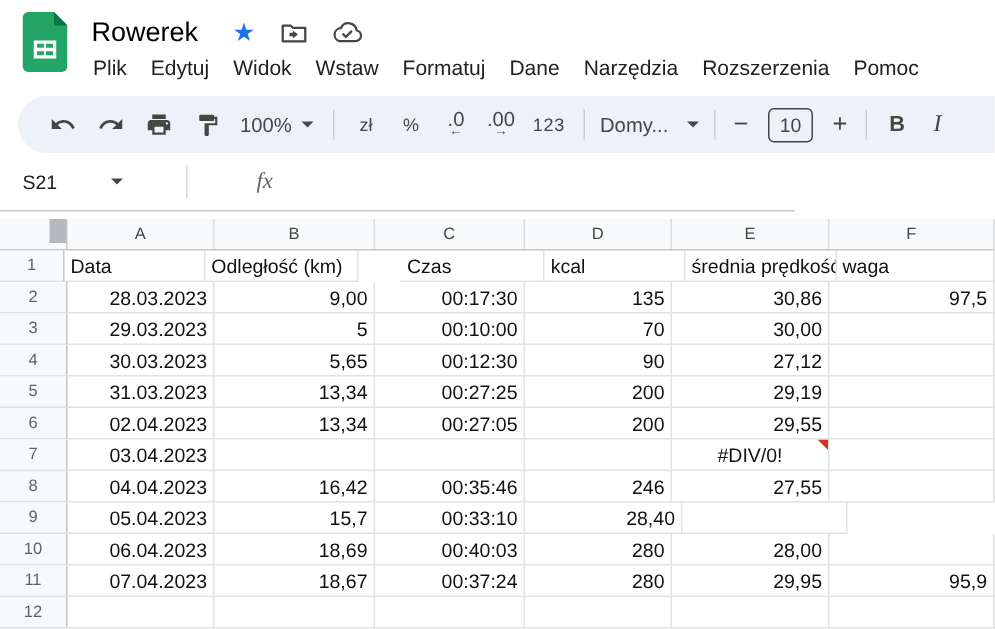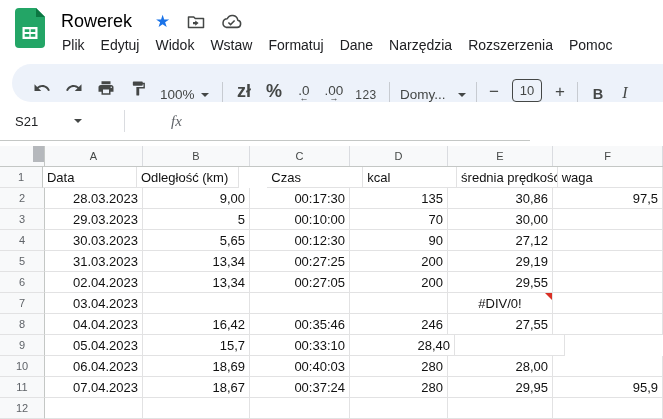--- a/index.html
+++ b/index.html
@@ -11,31 +11,31 @@
   .logo { position:absolute; left:15px; top:8px; width:30px; height:40px; }
   .title-row { position:absolute; left:61px; top:9px; height:24px; display:flex; align-items:center; }
   .doc-title { font-size:18px; color:#000; margin-right:14px; }
   .star { color:#1a73e8; font-size:17px; margin:0 9px; cursor:pointer; }
   .hicon { margin:0 8px; display:flex; align-items:center; }
   .menu-row { position:absolute; left:54px; top:35px; display:flex; font-size:14px; color:#202124; }
   .menu-item { padding:2px 8px; border-radius:4px; cursor:pointer; }
 
   
   .toolbar { position:absolute; top:64px; left:12px; width:651px; height:38px;
-    background:#edf2fa; border-radius:19px 0 0 19px; display:flex; align-items:flex-end;
+    background:#edf2fa; border-radius:19px 0 0 19px; display:flex; align-items:center;
     padding-left:14px; color:#444746; }
   .tbtn { display:flex; align-items:center; justify-content:center; height:28px; min-width:32px;
     border-radius:4px; cursor:pointer; }
   .tbtn svg { fill:#444746; }
   .tdiv { width:1px; height:20px; background:#c7cbd1; margin:0 6px; }
   .ttxt { font-size:13.5px; }
   .caret { width:0; height:0; border-left:4px solid transparent; border-right:4px solid transparent;
     border-top:4px solid #444746; margin-left:6px; }
   .zoomctl { display:flex; align-items:center; padding:0 6px; min-width:62px; cursor:pointer; }
-  .fmt { font-size:18px; min-width:30px; text-align:center; cursor:pointer;font-weight:bold; }
+  .fmt { font-size:12px; min-width:30px; text-align:center; cursor:pointer; }
   .dec { display:inline-flex; flex-direction:column; align-items:center; line-height:9px; cursor:pointer; min-width:30px; }
   .dec .arr { font-size:9px; line-height:7px; }
   .n123 { font-size:12px; letter-spacing:0.5px; min-width:34px; text-align:center; cursor:pointer; }
   .fontsel { display:flex; align-items:center; width:74px; padding:0 4px; cursor:pointer; justify-content:space-between; }
   .szbox { width:30px; height:23px; border:1.5px solid #444746; border-radius:4px; display:flex;
     align-items:center; justify-content:center; font-size:13px; margin:0 7px; background:transparent; }
   .pm { font-size:17px; width:22px; text-align:center; cursor:pointer; }
   .bold-b { font-weight:bold; font-size:14.5px; width:28px; text-align:center; cursor:pointer; }
   .ital-i { font-family:"Liberation Serif", serif; font-style:italic; font-size:16px; width:26px; text-align:center; cursor:pointer; }
 

